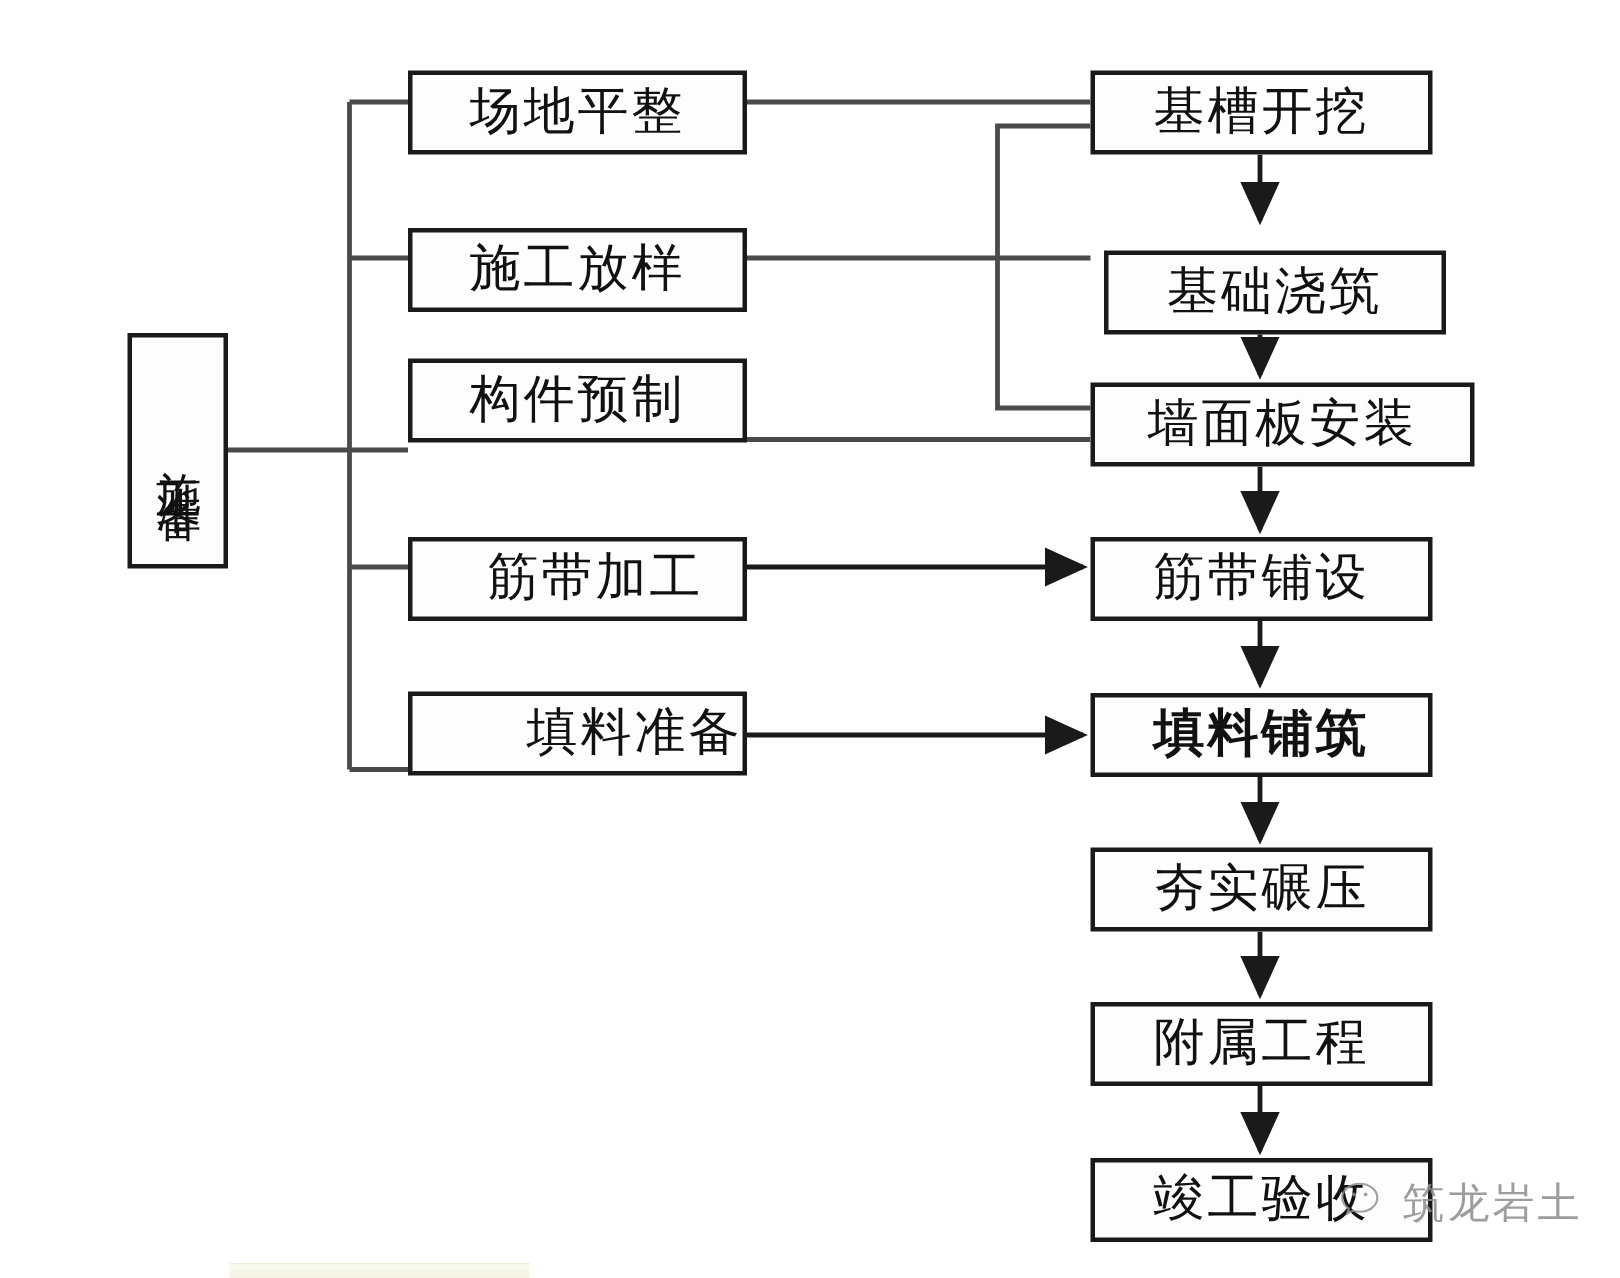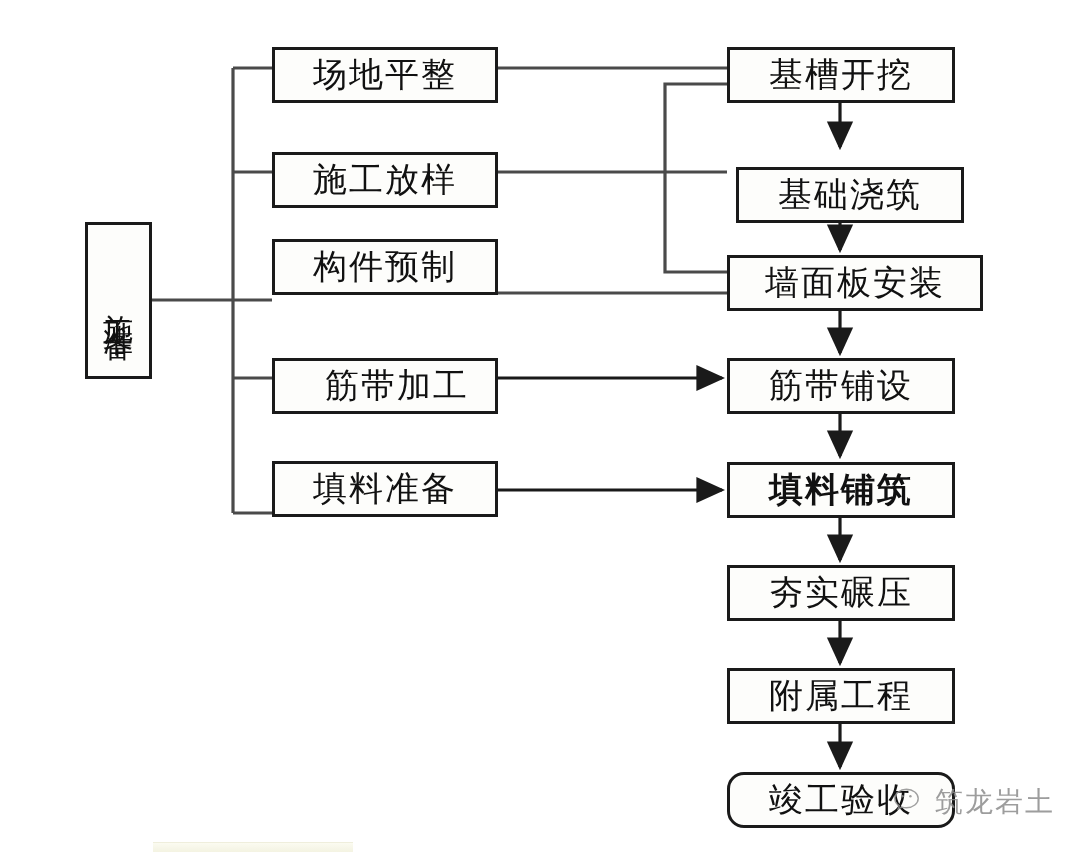--- a/index.html
+++ b/index.html
@@ -149,21 +149,21 @@
   </div>
   <div class="node" style="left:272px; top:152px; width:226px; height:56px;">
     <span class="label">施工放样</span>
   </div>
   <div class="node" style="left:272px; top:239px; width:226px; height:56px;">
     <span class="label">构件预制</span>
   </div>
   <div class="node" style="left:272px; top:358px; width:226px; height:56px;padding-left:24px;">
     <span class="label">筋带加工</span>
   </div>
-  <div class="node" style="left:272px; top:461px; width:226px; height:56px;">
+  <div class="node" style="left:272px; top:461px; width:226px; height:56px;justify-content:flex-end;">
     <span class="label">填料准备</span>
   </div>
 
   <div class="node" style="left:727px; top:47px; width:228px; height:56px;">
     <span class="label">基槽开挖</span>
   </div>
   <div class="node" style="left:736px; top:152px; width:228px; height:56px;margin-top:15px;">
     <span class="label">基础浇筑</span>
   </div>
   <div class="node" style="left:727px; top:255px; width:256px; height:56px;">
@@ -174,21 +174,21 @@
   </div>
   <div class="node" style="left:727px; top:462px; width:228px; height:56px;font-weight:bold;">
     <span class="label">填料铺筑</span>
   </div>
   <div class="node" style="left:727px; top:565px; width:228px; height:56px;">
     <span class="label">夯实碾压</span>
   </div>
   <div class="node" style="left:727px; top:668px; width:228px; height:56px;">
     <span class="label">附属工程</span>
   </div>
-  <div class="node" style="left:727px; top:772px; width:228px; height:56px;border-radius:17px;">
+  <div class="node" style="left:727px; top:772px; width:228px; height:56px;">
     <span class="label">竣工验收</span>
   </div>
 
   <div id="watermark">
     <span class="wm-icon">
       <svg viewBox="0 0 34 30" width="34" height="30" xmlns="http://www.w3.org/2000/svg">
         <path d="M13.5 2.2C6.9 2.2 1.8 6.4 1.8 11.5c0 2.9 1.7 5.5 4.4 7.2l-1.1 3.4 3.9-2a15 15 0 0 0 4.5.7c6.6 0 11.7-4.2 11.7-9.3S20.1 2.2 13.5 2.2z" fill="none" stroke="#909090" stroke-width="1.4"></path>
         <circle cx="9.6" cy="9.3" r="1.25" fill="#909090"></circle>
         <circle cx="17.4" cy="9.3" r="1.25" fill="#909090"></circle>
       </svg>

